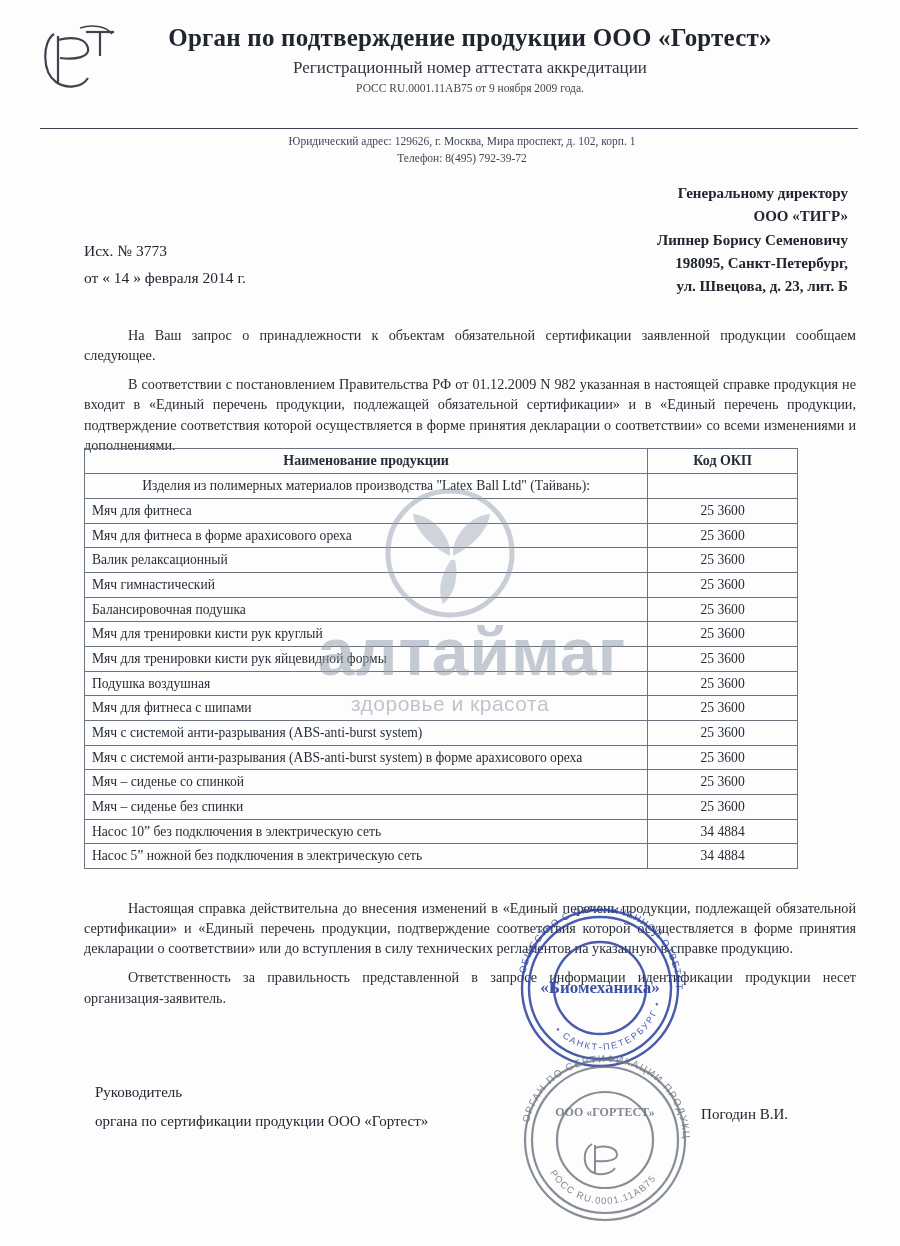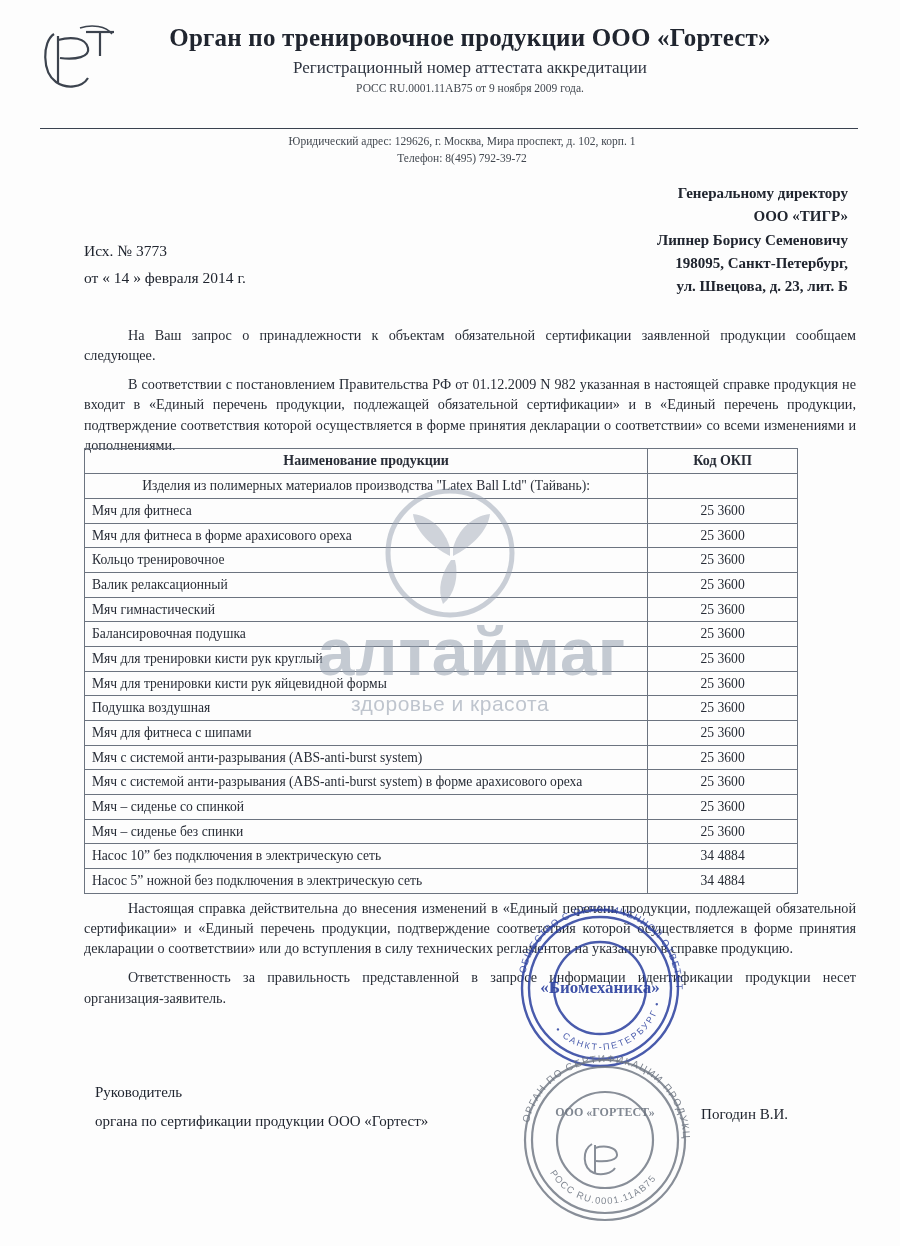--- a/index.html
+++ b/index.html
@@ -235,21 +235,21 @@
       <path d="M18 12 C6 20, 6 50, 20 60 C30 67, 46 66, 52 56"></path>
       <path d="M22 14 L22 62"></path>
       <path d="M22 18 C36 14, 50 16, 52 26 C54 35, 40 38, 24 36"></path>
       <path d="M50 10 L78 10"></path>
       <path d="M64 10 L64 34"></path>
       <path d="M44 6 C56 2, 70 4, 76 12" stroke-width="1.6"></path>
     </g>
   </svg>
 
   <div class="letterhead">
-    <div class="org-title">Орган по тренировочное продукции ООО «Гортест»</div>
+    <div class="org-title">Орган по подтверждение продукции ООО «Гортест»</div>
     <div class="org-sub">Регистрационный номер аттестата аккредитации</div>
     <div class="org-reg">РОСС RU.0001.11АВ75 от 9 ноября 2009 года.</div>
   </div>
   <div class="rule"></div>
   <div class="org-addr">
     <div>Юридический адрес: 129626, г. Москва, Мира проспект, д. 102, корп. 1</div>
     <div>Телефон: 8(495) 792-39-72</div>
   </div>
 
   <div class="addressee">
@@ -287,24 +287,20 @@
         <tr class="subhead-row">
           <td class="subhead">Изделия из полимерных материалов производства "Latex Ball Ltd" (Тайвань):</td>
           <td class="subhead-blank"></td>
         </tr>
         <tr>
           <td>Мяч для фитнеса</td>
           <td class="code">25 3600</td>
         </tr>
         <tr>
           <td>Мяч для фитнеса в форме арахисового ореха</td>
-          <td class="code">25 3600</td>
-        </tr>
-        <tr>
-          <td>Кольцо тренировочное</td>
           <td class="code">25 3600</td>
         </tr>
         <tr>
           <td>Валик релаксационный</td>
           <td class="code">25 3600</td>
         </tr>
         <tr>
           <td>Мяч гимнастический</td>
           <td class="code">25 3600</td>
         </tr>

